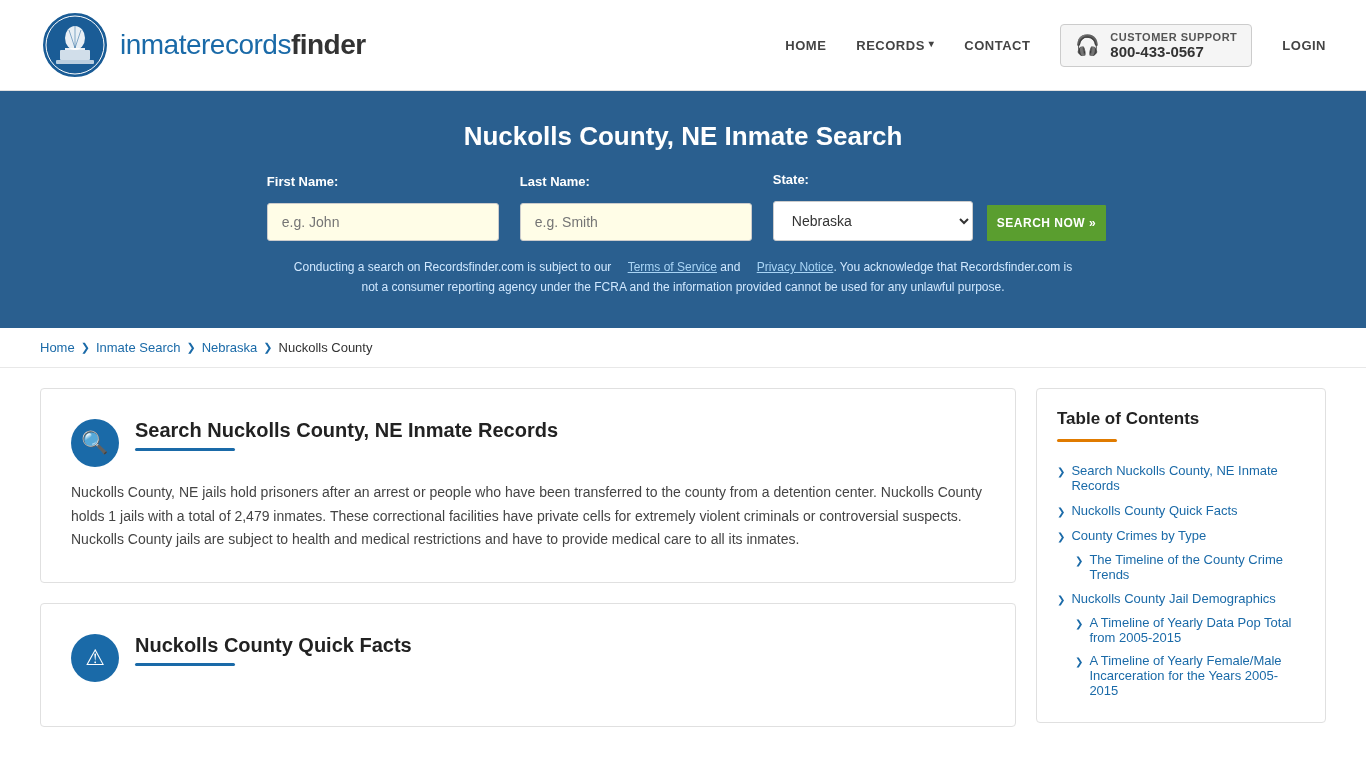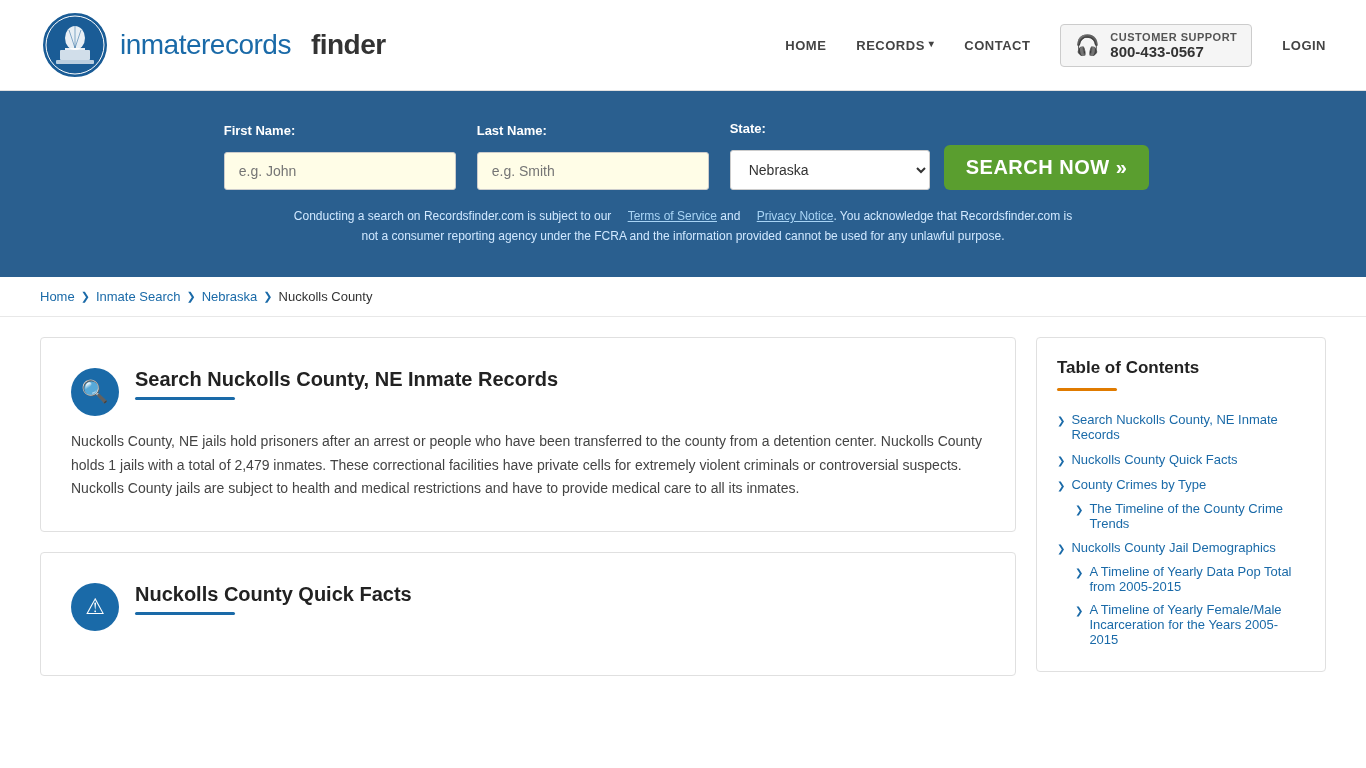--- a/index.html
+++ b/index.html
@@ -28,21 +28,20 @@
       color: #333;
       font-weight: 400;
       letter-spacing: -0.5px;
     }
     .logo-text span {
       color: #1a6aa8;
     }
     .logo-text strong {
       color: #333;
       font-weight: 700;
-      margin-left: 20px;
     }
     .nav {
       display: flex;
       align-items: center;
       gap: 30px;
     }
     .nav-item {
       font-size: 13px;
       font-weight: 700;
       color: #444;
@@ -123,23 +122,23 @@
       padding: 10px 14px;
       font-size: 14px;
       color: #333;
       width: 200px;
       appearance: auto;
     }
     .search-btn {
       background: #5a9e2f;
       color: #fff;
       border: none;
-      border-radius: 6px;
-      padding: 11px 22px;
-      font-size: 20px;
+      border-radius: 1px;
+      padding: 11px 10px;
+      font-size: 12px;
       font-weight: 700;
       cursor: pointer;
       letter-spacing: 0.5px;
       white-space: nowrap;
     }
     .hero-disclaimer {
       color: #d0e8ff;
       font-size: 12px;
       line-height: 1.7;
       max-width: 780px;
@@ -319,20 +318,21 @@
       <div>
         <div class="support-text">CUSTOMER SUPPORT</div>
         <div class="support-number">800-433-0567</div>
       </div>
     </div>
     <a class="login-btn nav-item" href="#">LOGIN</a>
   </nav>
 </header>
 
 <section class="hero">
+  <h1 class="hero-title">Nuckolls County, NE Inmate Search</h1>
   <div class="search-form">
     <div class="form-group">
       <label class="form-label">First Name:</label>
       <input class="form-input" type="text" placeholder="e.g. John" style="">
     </div>
     <div class="form-group">
       <label class="form-label">Last Name:</label>
       <input class="form-input" type="text" placeholder="e.g. Smith" style="">
     </div>
     <div class="form-group">

